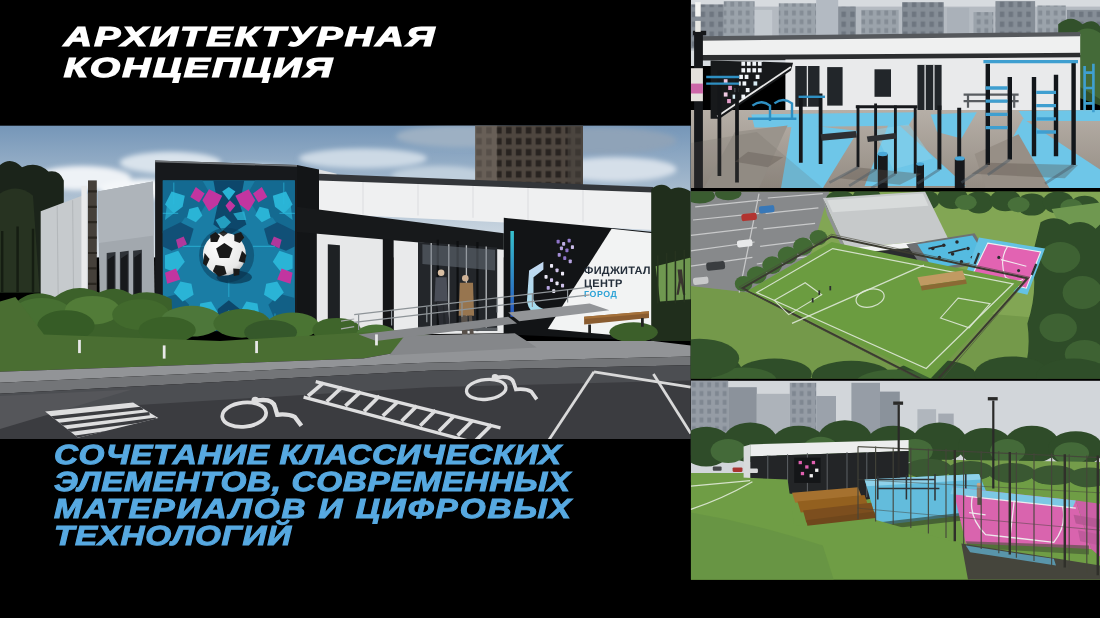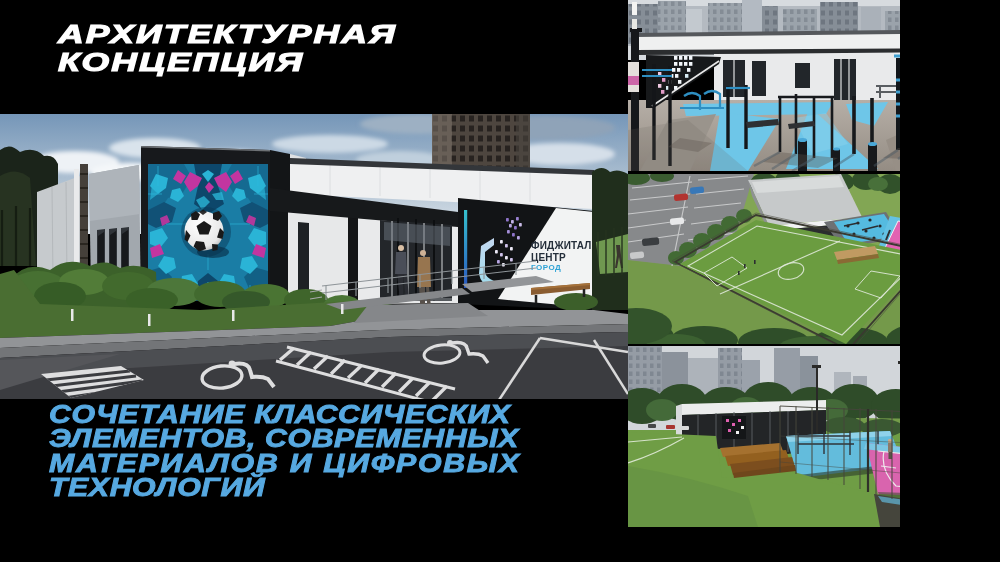--- a/index.html
+++ b/index.html
@@ -1,16 +1,16 @@
 <!DOCTYPE html>
 <html><head>
 <meta charset="utf-8">
 <style>
   html,body{margin:0;padding:0;background:#000;}
-  .slide{position:relative;width:900px;height:562px;background:#000;overflow:hidden;
+  .slide{position:relative;width:1000px;height:562px;background:#000;overflow:hidden;
          font-family:"Liberation Sans", sans-serif;}
   .title{position:absolute;left:58px;top:21px;color:#fff;font-weight:bold;font-style:italic;-webkit-text-stroke:1.1px #fff;
          font-size:25px;line-height:27.5px;letter-spacing:1.5px;white-space:nowrap;
          transform:scaleX(1.42);transform-origin:left top;}
   .subtitle{position:absolute;left:49px;top:402px;color:#57a9e1;font-weight:bold;font-style:italic;-webkit-text-stroke:0.9px #57a9e1;
          font-size:25px;line-height:24.4px;letter-spacing:0.5px;white-space:nowrap;
          transform:scaleX(1.21);transform-origin:left top;}
   svg{position:absolute;display:block;}
   .main{left:0;top:114px;}
   .p1{left:628px;top:0;}

